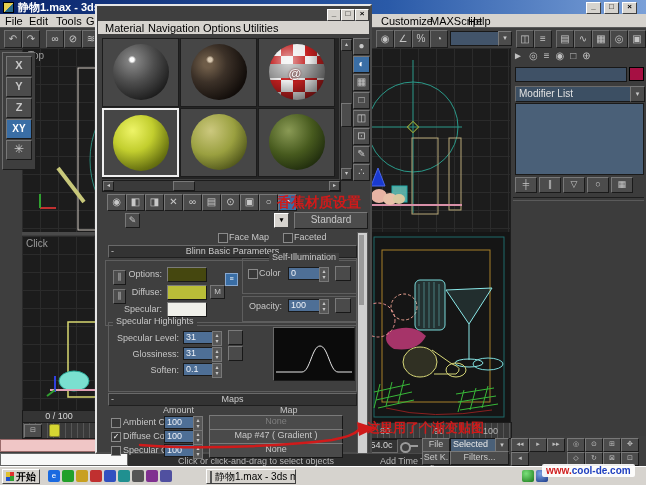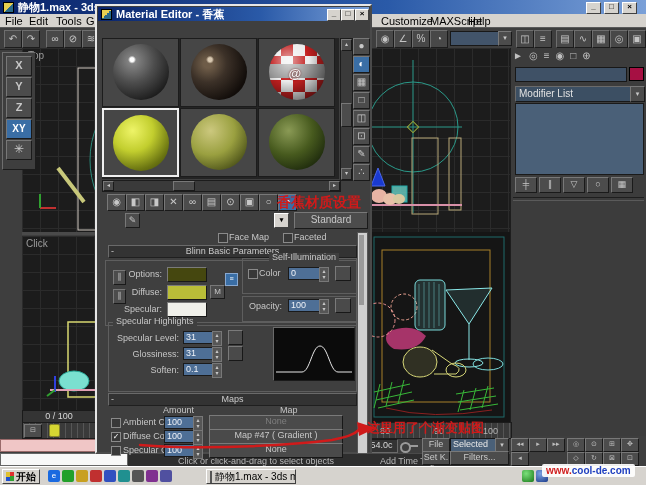--- a/index.html
+++ b/index.html
@@ -201,27 +201,29 @@
   <div class="navb" style="left:585px;top:438px">⊙</div>
   <div class="navb" style="left:603px;top:438px">⊞</div>
   <div class="navb" style="left:621px;top:438px">✥</div>
   <div class="navb" style="left:511px;top:452px">◂</div>
   <div class="navb" style="left:567px;top:452px">◇</div>
   <div class="navb" style="left:585px;top:452px">↻</div>
   <div class="navb" style="left:603px;top:452px">⊠</div>
   <div class="navb" style="left:621px;top:452px">⊡</div>
 
   <div class="abs" style="left:95px;top:4px;width:277px;height:450px;background:#3f3f3f;border:2px solid;border-color:#e6e6e6 #4a4a4a #4a4a4a #e6e6e6;box-sizing:border-box;z-index:5">
-    <div class="abs ttl" style="left:1px;top:1px;width:271px;height:14px">
-      <div style="width:9px;height:9px;margin:0 4px 0 3px;background:linear-gradient(135deg,#e8d050 50%,#2a6a8a 50%);border:1px solid #000"></div>
-      <span>Material Editor - 香蕉</span>
-    </div>
     <div class="abs winbtn" style="left:230px;top:3px;width:12px">_</div>
     <div class="abs winbtn" style="left:244px;top:3px;width:12px">□</div>
     <div class="abs winbtn" style="left:258px;top:3px;width:12px">×</div>
+    <div class="abs menubar" style="left:1px;top:15px;width:271px;height:13px">
+      <span class="mi" style="left:7px">Material</span>
+      <span class="mi" style="left:50px">Navigation</span>
+      <span class="mi" style="left:105px">Options</span>
+      <span class="mi" style="left:145px">Utilities</span>
+    </div>
 
     <div class="abs" style="left:5px;top:32px;width:237px;height:141px;background:#242424;display:grid;grid-template-columns:77px 77px 77px;grid-template-rows:69px 69px;gap:1px">
       <div class="slot">
           <div class="sphere s1"></div>
         </div>
       <div class="slot">
           <div class="sphere s2"></div>
         </div>
       <div class="slot">
           <div class="sphere s3">

